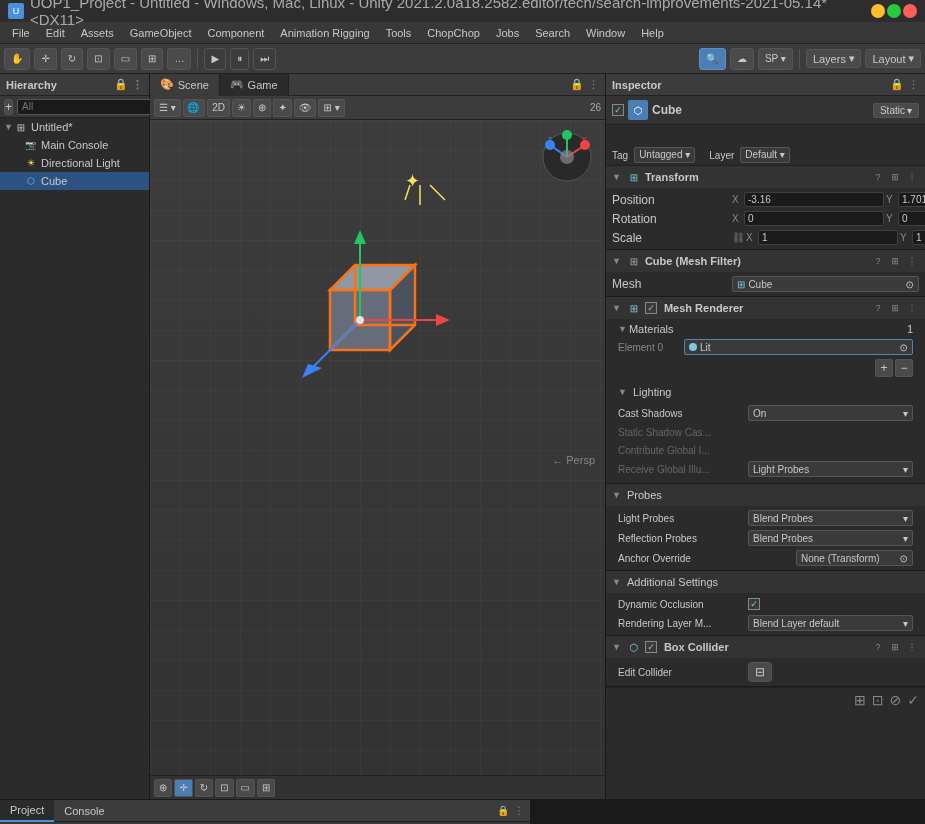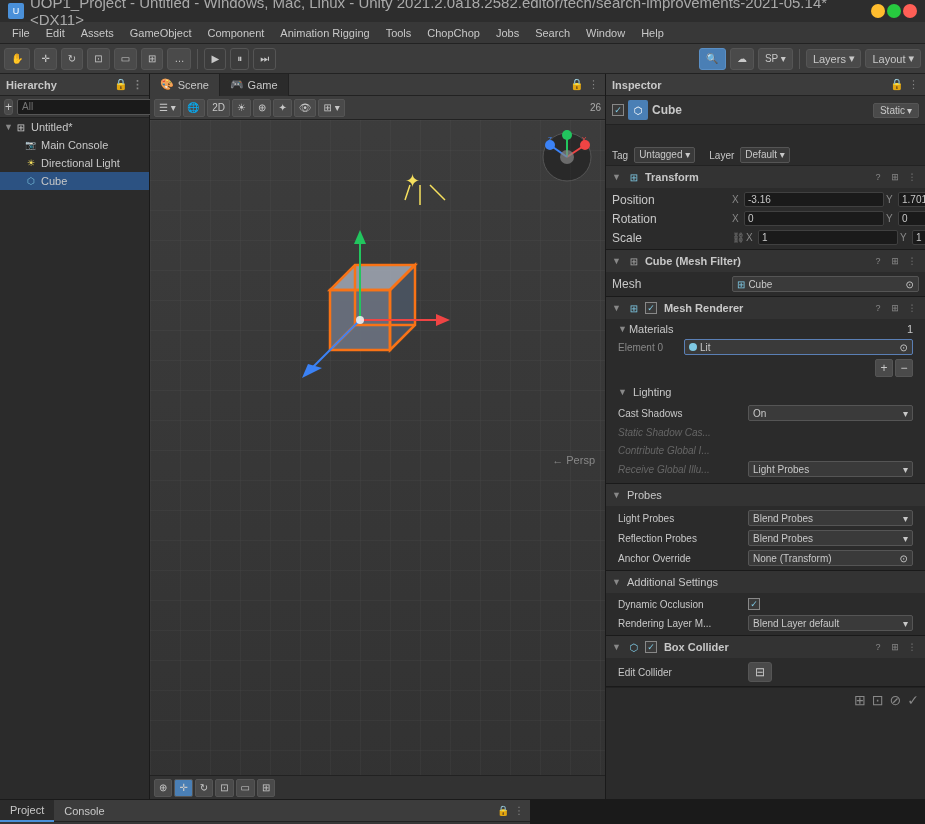--- a/index.html
+++ b/index.html
@@ -99,21 +99,21 @@
     .material-field { flex: 1; background: #3a3a3a; border: 1px solid #5a7fb5; color: #c8c8c8; font-size: 10px; padding: 1px 4px; border-radius: 2px; display: flex; align-items: center; gap: 3px; height: 16px; }
     .material-dot { width: 8px; height: 8px; border-radius: 50%; background: #7ec8e3; }
     .mat-add-remove { display: flex; gap: 2px; justify-content: flex-end; padding: 2px 6px; }
     .mat-btn { width: 18px; height: 18px; background: #4a4a4a; border: 1px solid #555; border-radius: 2px; display: flex; align-items: center; justify-content: center; cursor: pointer; font-size: 12px; color: #c8c8c8; }
 
     
     .lighting-prop { display: flex; align-items: center; padding: 2px 6px; min-height: 18px; }
     .lp-label { width: 130px; color: #c8c8c8; font-size: 10px; flex-shrink: 0; overflow: hidden; text-overflow: ellipsis; white-space: nowrap; }
     .lp-value { flex: 1; }
     .lp-dropdown { width: 100%; background: #3a3a3a; border: 1px solid #555; color: #c8c8c8; font-size: 10px; padding: 1px 4px; border-radius: 2px; cursor: pointer; height: 16px; display: flex; align-items: center; justify-content: space-between; }
-    .grayed { color: #666; font-style: italic; }
+    .grayed { color: #666; }
 
     
     .inspector-scroll { flex: 1; overflow-y: auto; overflow-x: hidden; }
     .inspector-scroll::-webkit-scrollbar { width: 6px; }
     .inspector-scroll::-webkit-scrollbar-track { background: #2b2b2b; }
     .inspector-scroll::-webkit-scrollbar-thumb { background: #555; border-radius: 3px; }
 
     
     .scene-grid { width: 100%; height: 100%; background: linear-gradient(rgba(60,60,60,0.8) 0%, rgba(50,50,50,1) 100%); position: relative; }
 
@@ -530,21 +530,21 @@
               <div class="lp-dropdown">
                 <span>Blend Probes</span>
                 <span>▾</span>
               </div>
             </div>
           </div>
 
           <div class="lighting-prop">
             <span class="lp-label">Anchor Override</span>
             <div class="lp-value">
-              <div class="mesh-field" style="flex:1;height:16px;">
+              <div class="mesh-field" style="flex:1;height:16px;margin-left:48px;">
                 <span>None (Transform)</span>
                 <span style="margin-left:auto;">⊙</span>
               </div>
             </div>
           </div>
         </div>
       </div>
 
       <div class="component">
         <div class="component-header" style="background:#333;">

